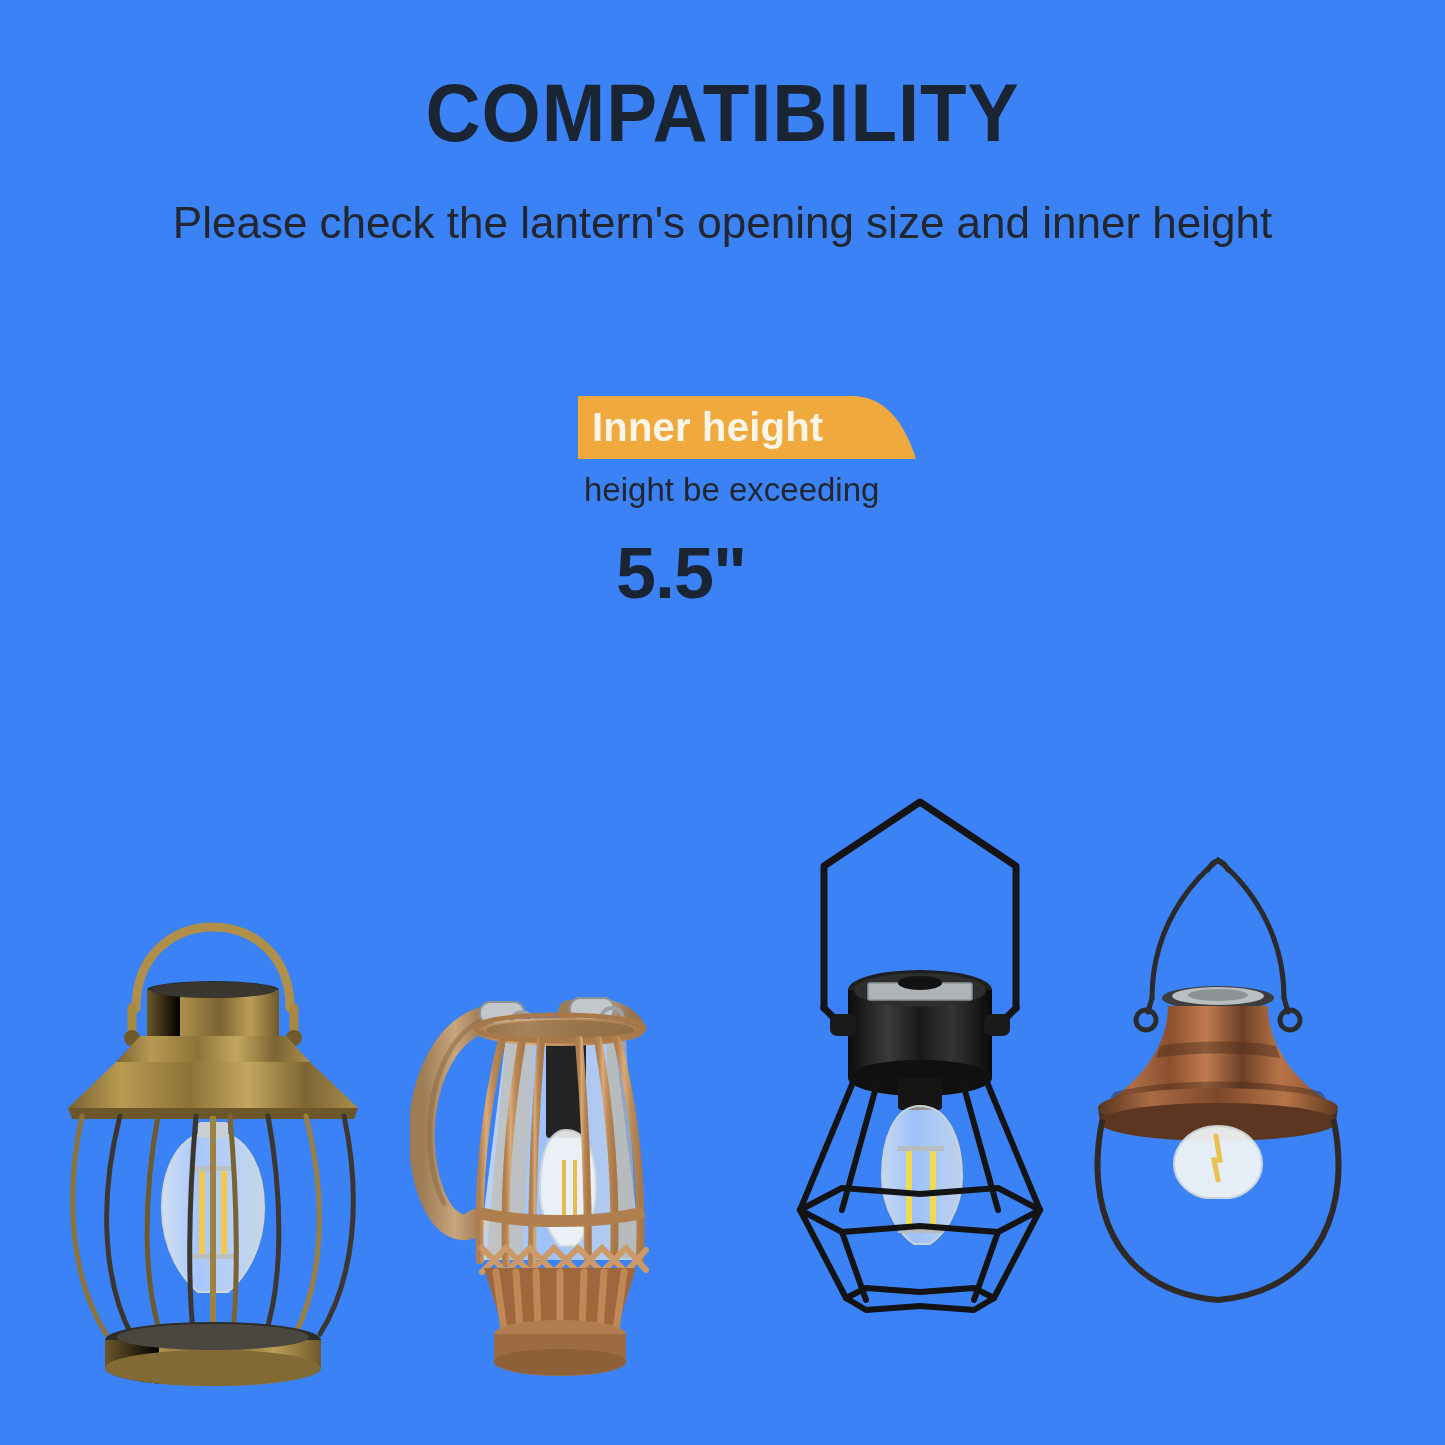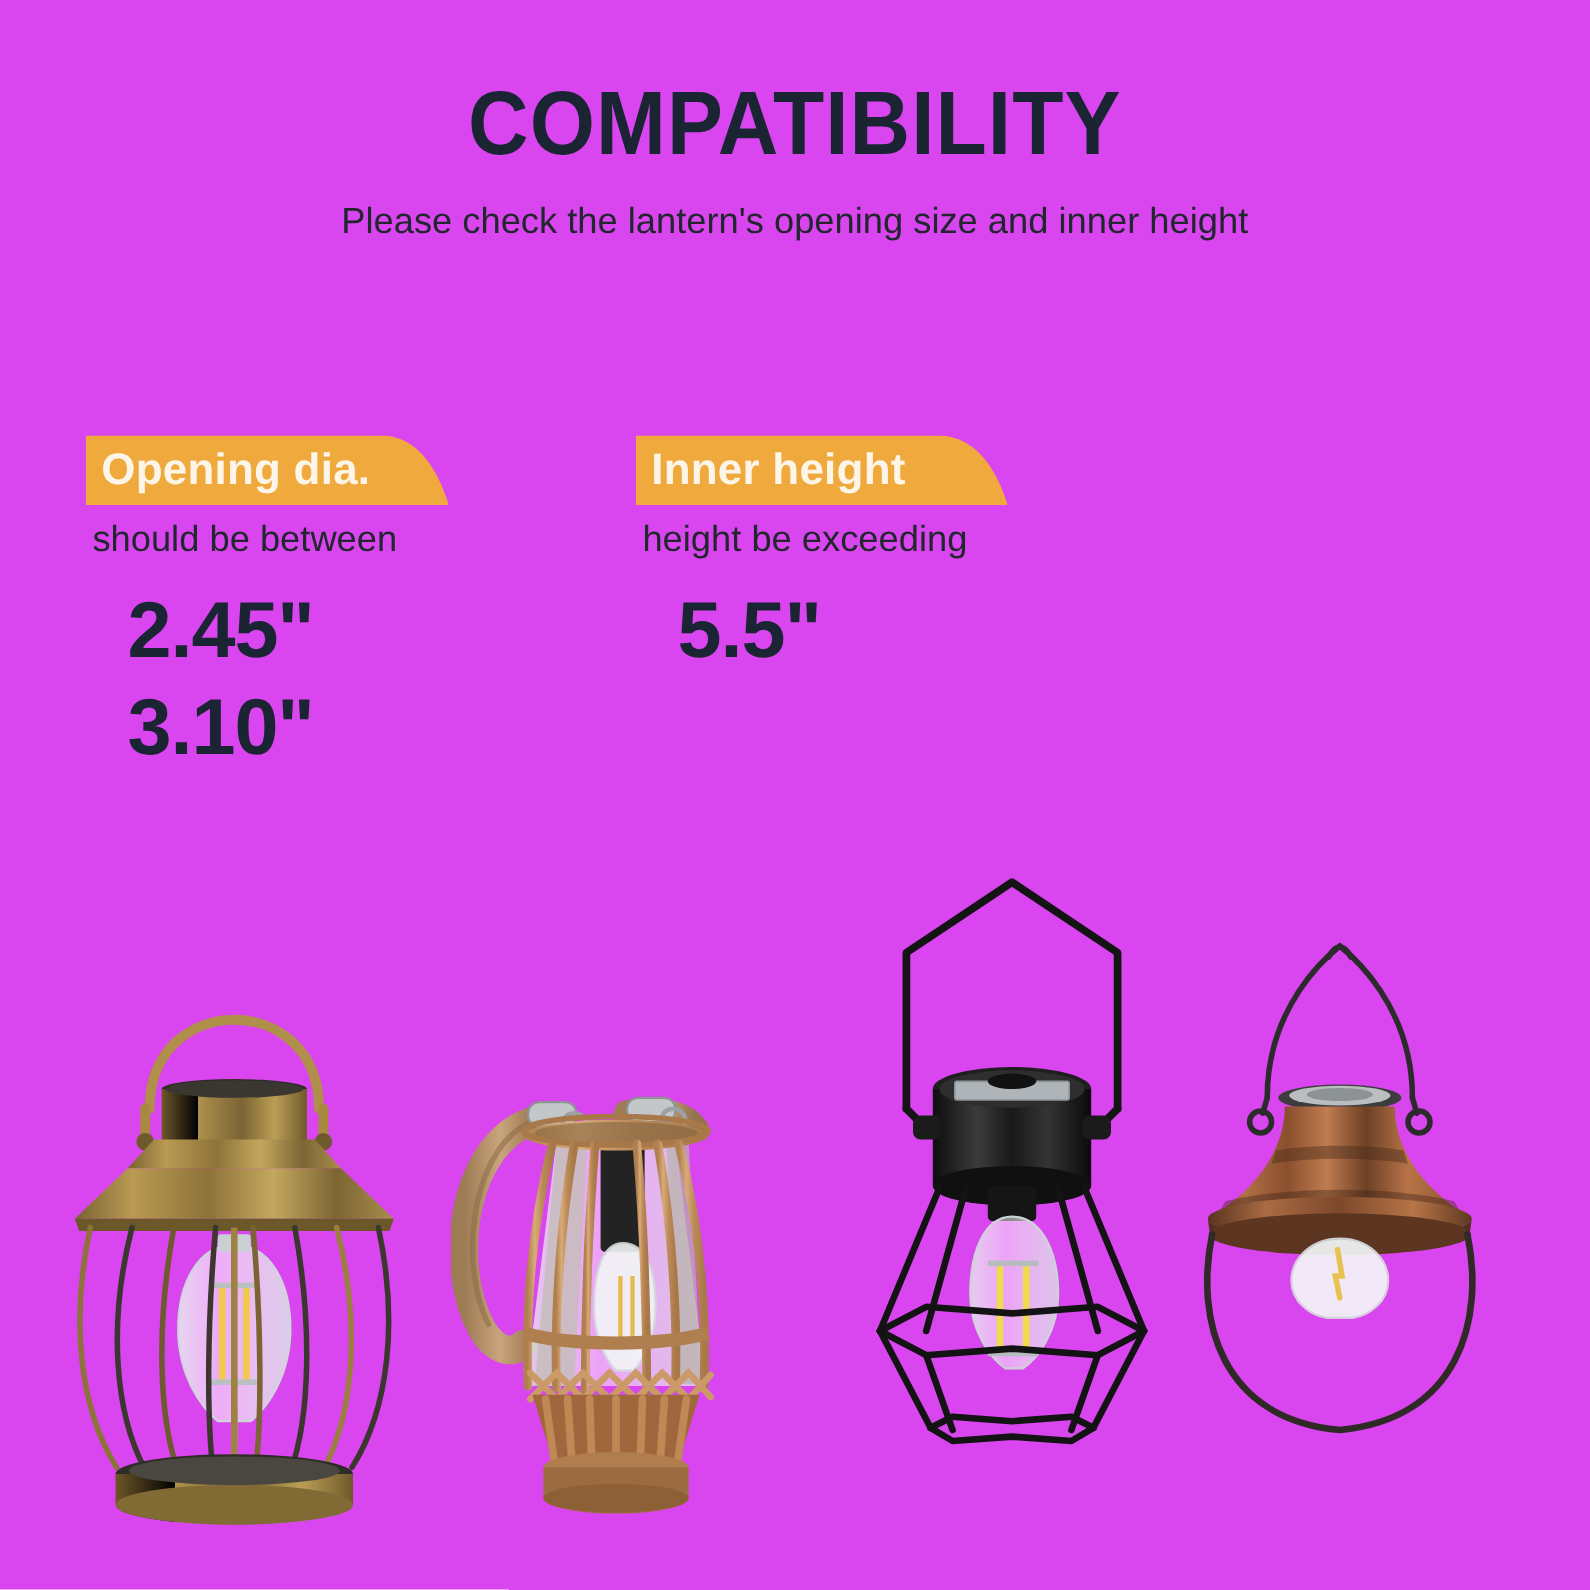--- a/index.html
+++ b/index.html
@@ -5,35 +5,35 @@
   * { margin:0; padding:0; box-sizing:border-box; }
   html,body{
     width:1445px; height:1445px;
     background:#f5f5f5;
     font-family:"Liberation Sans", sans-serif;
     overflow:hidden;
   }
   #page{
     position:relative;
     width:1445px; height:1445px;
-    background:#d946ef;
+    background:#3b82f6;
   }
 
   
   .header{ position:absolute; left:0; top:72px; width:1445px; text-align:center; }
   .title{
     font-size:82px; line-height:1.0;
     font-weight:700; letter-spacing:1px;
     color:#1b2432;
     font-family:"Liberation Sans", sans-serif;
     transform:scaleX(0.93);
   }
   .subtitle{
-    margin-top:26px;
-    font-size:33px; line-height:1.30;
+    margin-top:40px;
+    font-size:44px; line-height:1.30;
     color:#22262e; font-weight:400;
     font-family:"Liberation Sans", sans-serif;
   }
   .subtitle span{ display:block; }
 
   
   .specs{ position:absolute; left:0; top:396px; width:1445px; height:330px; }
   .spec{ position:absolute; top:0; }
   .spec.col1{ left:78px; }
   .spec.col2{ left:578px; }
@@ -95,33 +95,20 @@
 
   <div class="header">
     <div class="title">COMPATIBILITY</div>
     <div class="subtitle">
       <span>Please check the lantern's opening size and inner height</span>
     </div>
   </div>
 
   <div class="specs">
 
-    <div class="spec col1">
-      <div class="badge" style="width:330px;">
-        <svg class="badge-bg" viewBox="0 0 330 63" preserveAspectRatio="none">
-          <path d="M0,0 L268,0 Q310,0 330,63 L0,63 Z" fill="#efa93d"></path>
-        </svg>
-        <span class="badge-label">Opening dia.</span>
-      </div>
-      <div class="qualifier">should be between</div>
-      <div class="value">
-        <span class="vline">2.45"</span>
-        <span class="vline">3.10"</span>
-      </div>
-    </div>
 
     <div class="spec col2">
       <div class="badge" style="width:338px;">
         <svg class="badge-bg" viewBox="0 0 338 63" preserveAspectRatio="none">
           <path d="M0,0 L274,0 Q318,0 338,63 L0,63 Z" fill="#efa93d"></path>
         </svg>
         <span class="badge-label">Inner height</span>
       </div>
       <div class="qualifier">height be exceeding</div>
       <div class="value">

